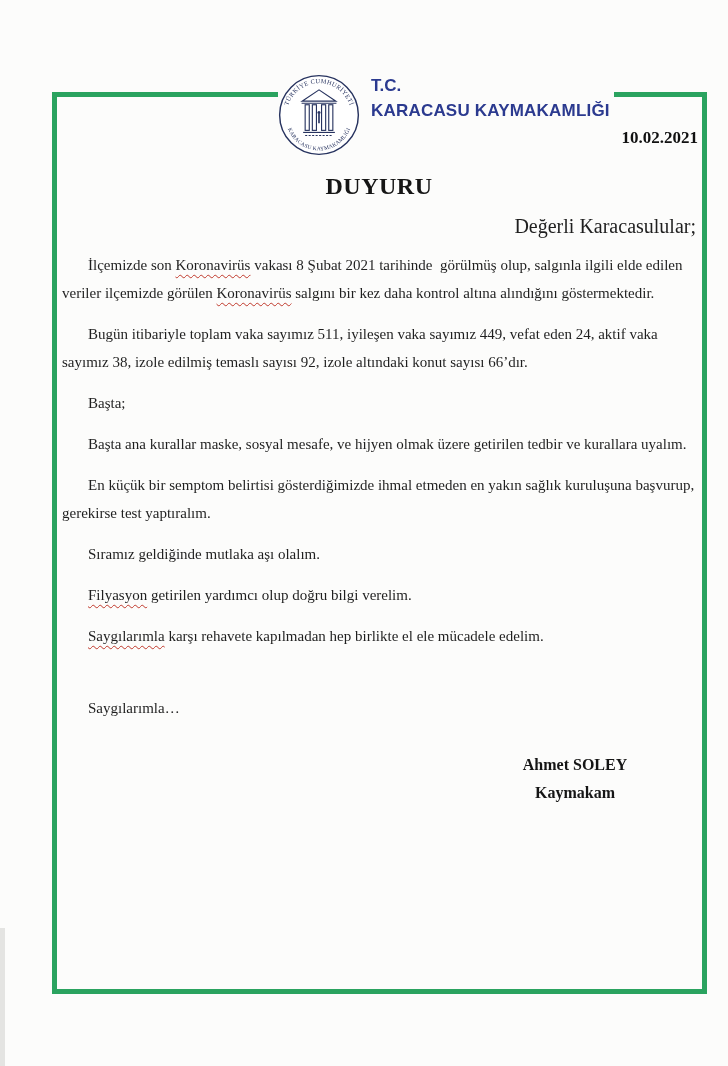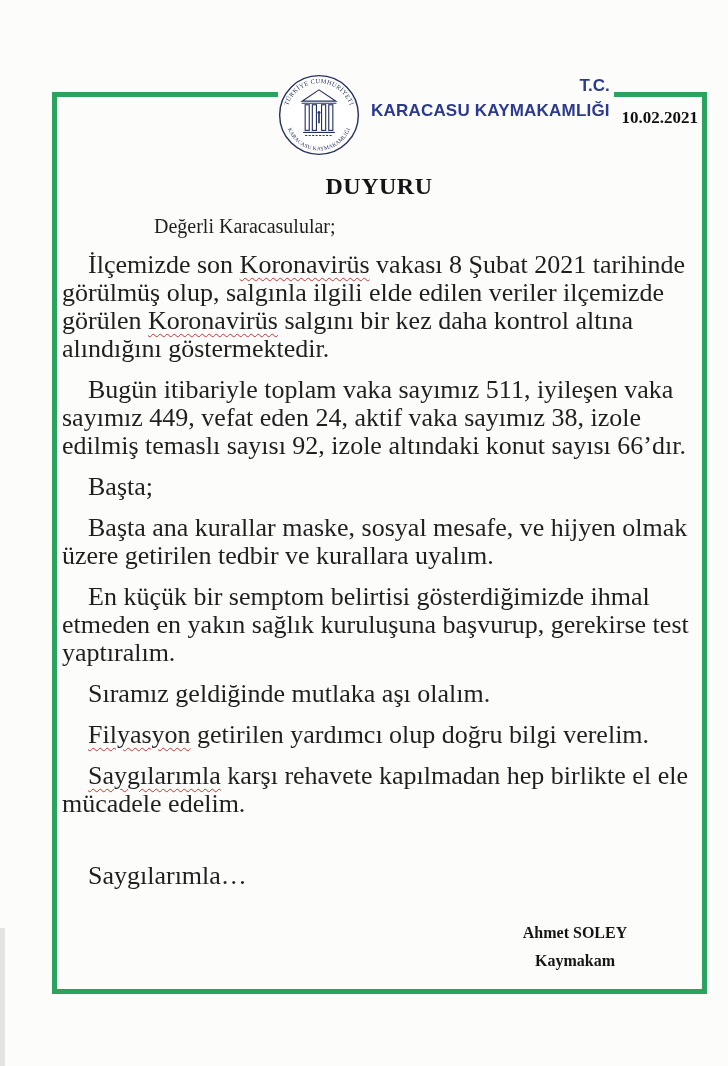--- a/index.html
+++ b/index.html
@@ -12,31 +12,31 @@
   body{background:#ffffff;font-family:"Liberation Serif",serif;color:var(--body-text);}
   .page{position:relative;width:728px;height:1066px;background:#fcfcfb;overflow:hidden;margin:0 auto;}
 
   .frame{position:absolute;left:52px;top:92px;right:21px;bottom:72px;
          border:5px solid var(--frame-green);background:transparent;}
 
   .letterhead{position:absolute;left:278px;top:66px;width:336px;height:100px;
               background:#fcfcfb;z-index:2;display:flex;align-items:flex-start;gap:11px;}
   .seal{width:82px;height:82px;margin-top:8px;flex:0 0 auto;}
   .head-text{margin-top:10px;font-family:"Liberation Sans",sans-serif;color:var(--header-blue);}
-  .tc-line{font-size:17px;font-weight:700;text-align:right;}
+  .tc-line{font-size:17px;font-weight:700;}
   .office-line{font-size:17px;font-weight:700;margin-top:5px;letter-spacing:.2px;white-space:nowrap;}
 
-  .doc-date{position:absolute;top:108px;right:30px;z-index:2;
+  .doc-date{position:absolute;top:128px;right:30px;z-index:2;
             font-family:"Liberation Serif",serif;font-size:17px;font-weight:700;color:#111;}
 
   .content{position:absolute;left:58px;right:28px;top:97px;bottom:77px;padding:0 4px;}
   .doc-title{text-align:center;margin:76px 0 0 0;font-size:24px;font-weight:700;
              letter-spacing:.5px;color:#151515;}
-  .salutation{text-align:left;padding-left:92px;margin:15px 0 4px 0;font-size:20px;}
-  .para{font-size:26px;line-height:28px;margin:13px 0;text-indent:26px;
+  .salutation{text-align:right;padding-left:92px;margin:15px 0 4px 0;font-size:20px;}
+  .para{font-size:15px;line-height:28px;margin:13px 0;text-indent:26px;
         white-space:pre-wrap;color:var(--body-text);}
   .closing{margin-top:44px;}
   .misspelled{text-decoration-line:underline;text-decoration-style:wavy;
               text-decoration-color:var(--spellcheck-red);text-decoration-thickness:1px;
               text-underline-offset:4px;}
   .signature{margin:34px 36px 0 auto;width:170px;text-align:center;
              font-weight:700;font-size:16px;color:#151515;}
   .sig-title{margin-top:10px;}
 
   .seal svg text{fill:#27335f;font-family:"Liberation Serif",serif;}

